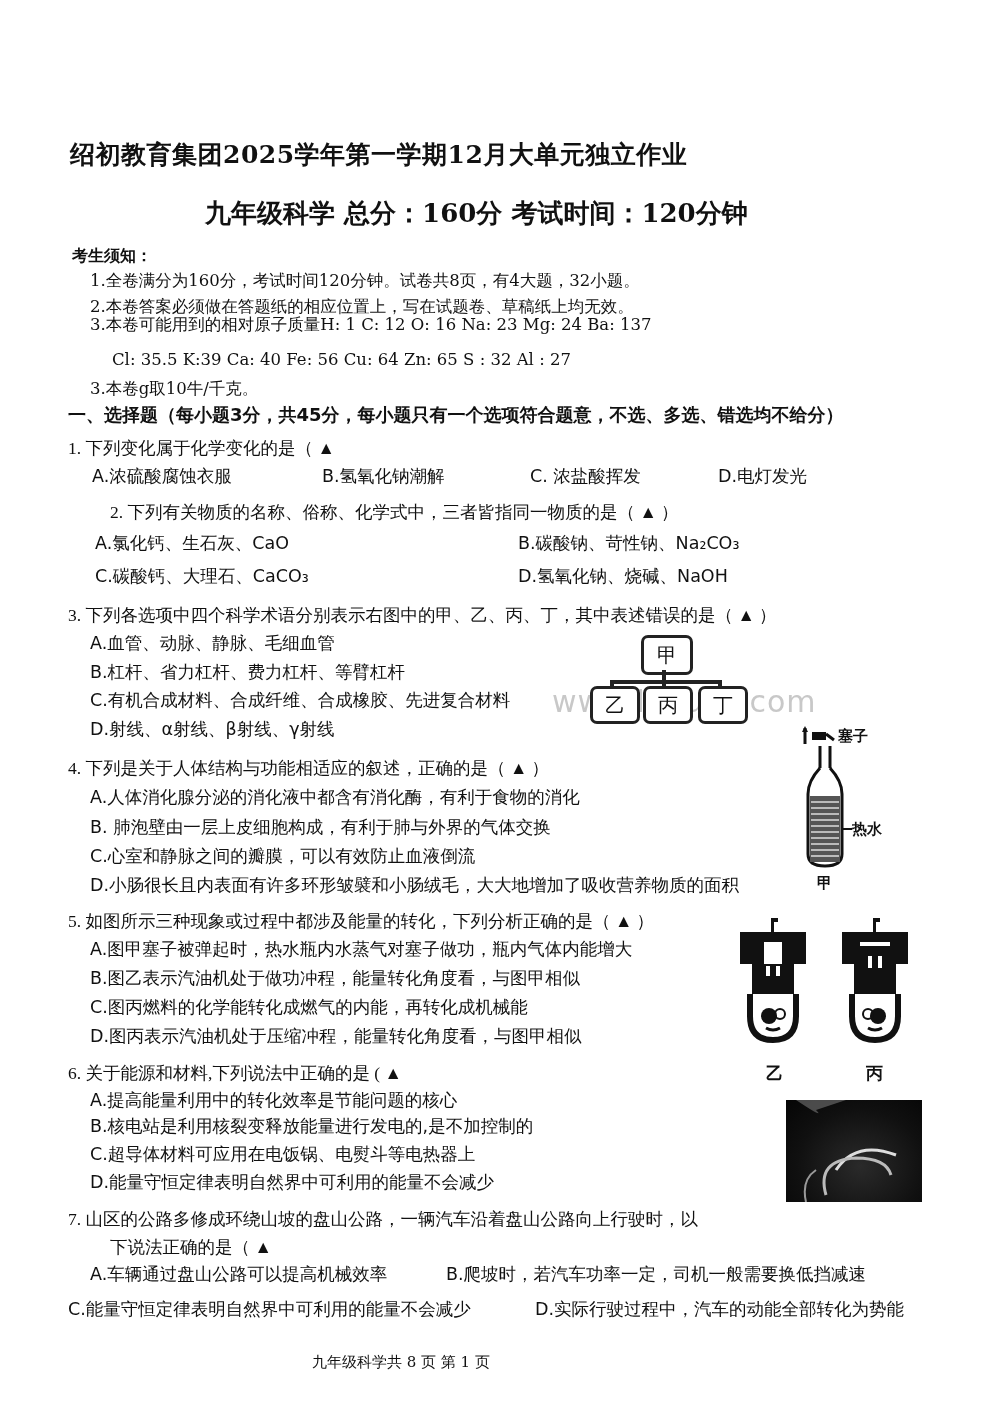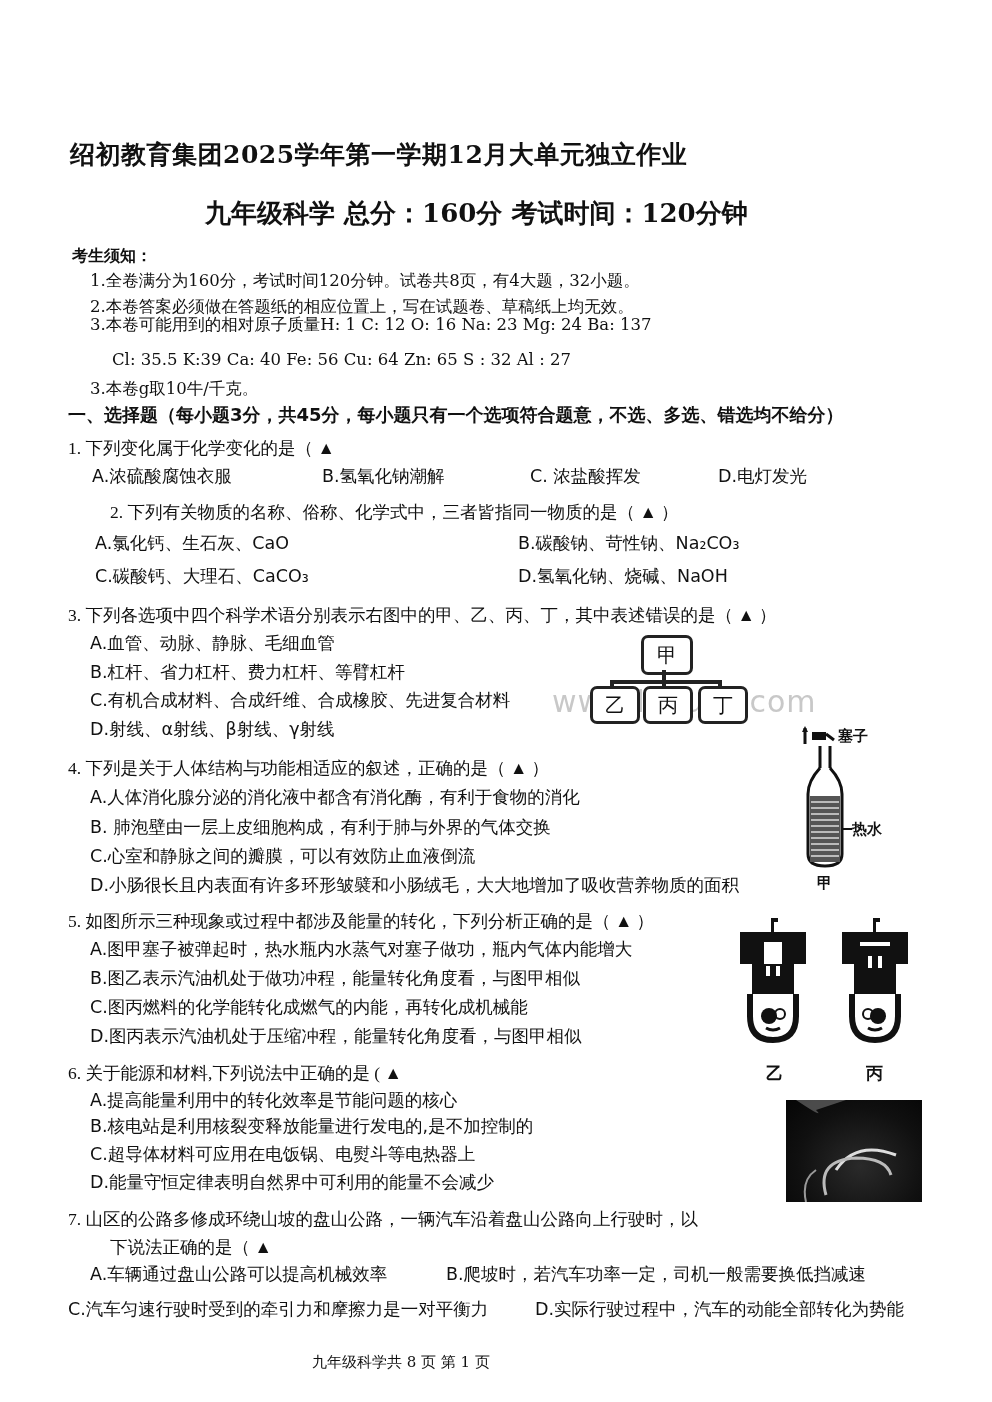--- a/index.html
+++ b/index.html
@@ -174,16 +174,16 @@
     <path d="M50 70 Q70 40 110 55" stroke="#ddd" stroke-width="3" fill="none"></path>
     <path d="M40 95 Q30 60 70 58 Q100 58 105 75" stroke="#bbb" stroke-width="3" fill="none"></path>
     <path d="M20 102 Q15 80 30 70" stroke="#999" stroke-width="2" fill="none"></path>
   </svg>
 </div>
 
 <div class="abs q" style="left:68px;top:1207px;">7. 山区的公路多修成环绕山坡的盘山公路，一辆汽车沿着盘山公路向上行驶时，以</div>
 <div class="abs q" style="left:84px;top:1235px;margin-left:26px;">下说法正确的是（ ▲</div>
 <div class="abs opt" style="left:90px;top:1262px;">A.车辆通过盘山公路可以提高机械效率</div>
 <div class="abs opt" style="left:446px;top:1262px;">B.爬坡时，若汽车功率一定，司机一般需要换低挡减速</div>
-<div class="abs opt" style="left:68px;top:1297px;">C.汽车匀速行驶时受到的牵引力和摩擦力是一对平衡力</div>
+<div class="abs opt" style="left:68px;top:1297px;">C.能量守恒定律表明自然界中可利用的能量不会减少</div>
 <div class="abs opt" style="left:535px;top:1297px;">D.实际行驶过程中，汽车的动能全部转化为势能</div>
 
 <div class="abs footer">九年级科学共 8 页  第 1 页</div>
 
 </body></html>

